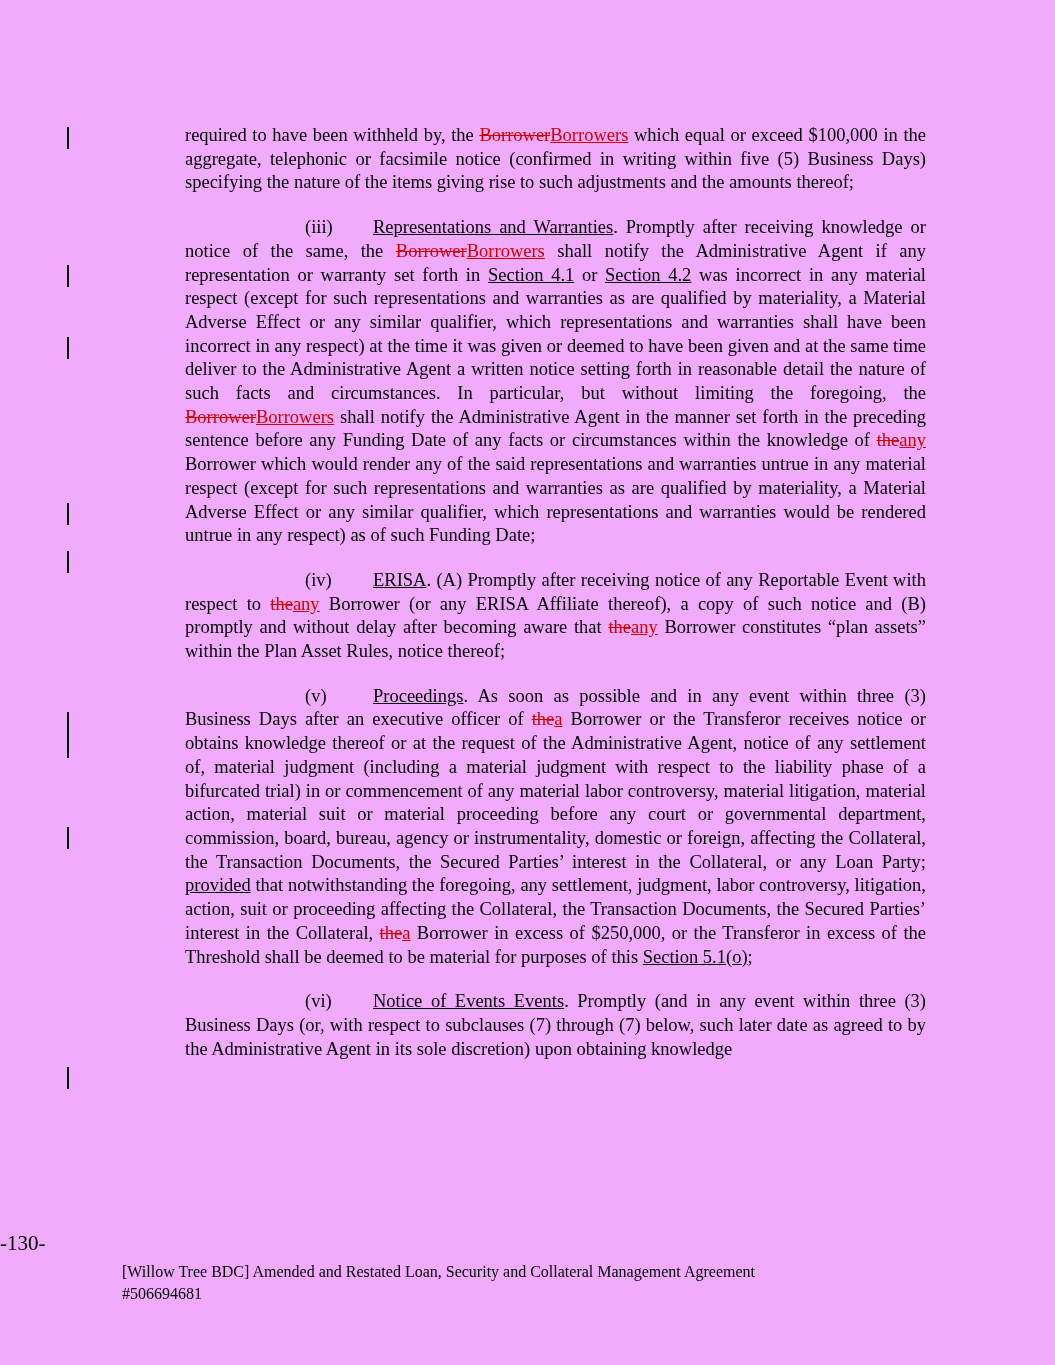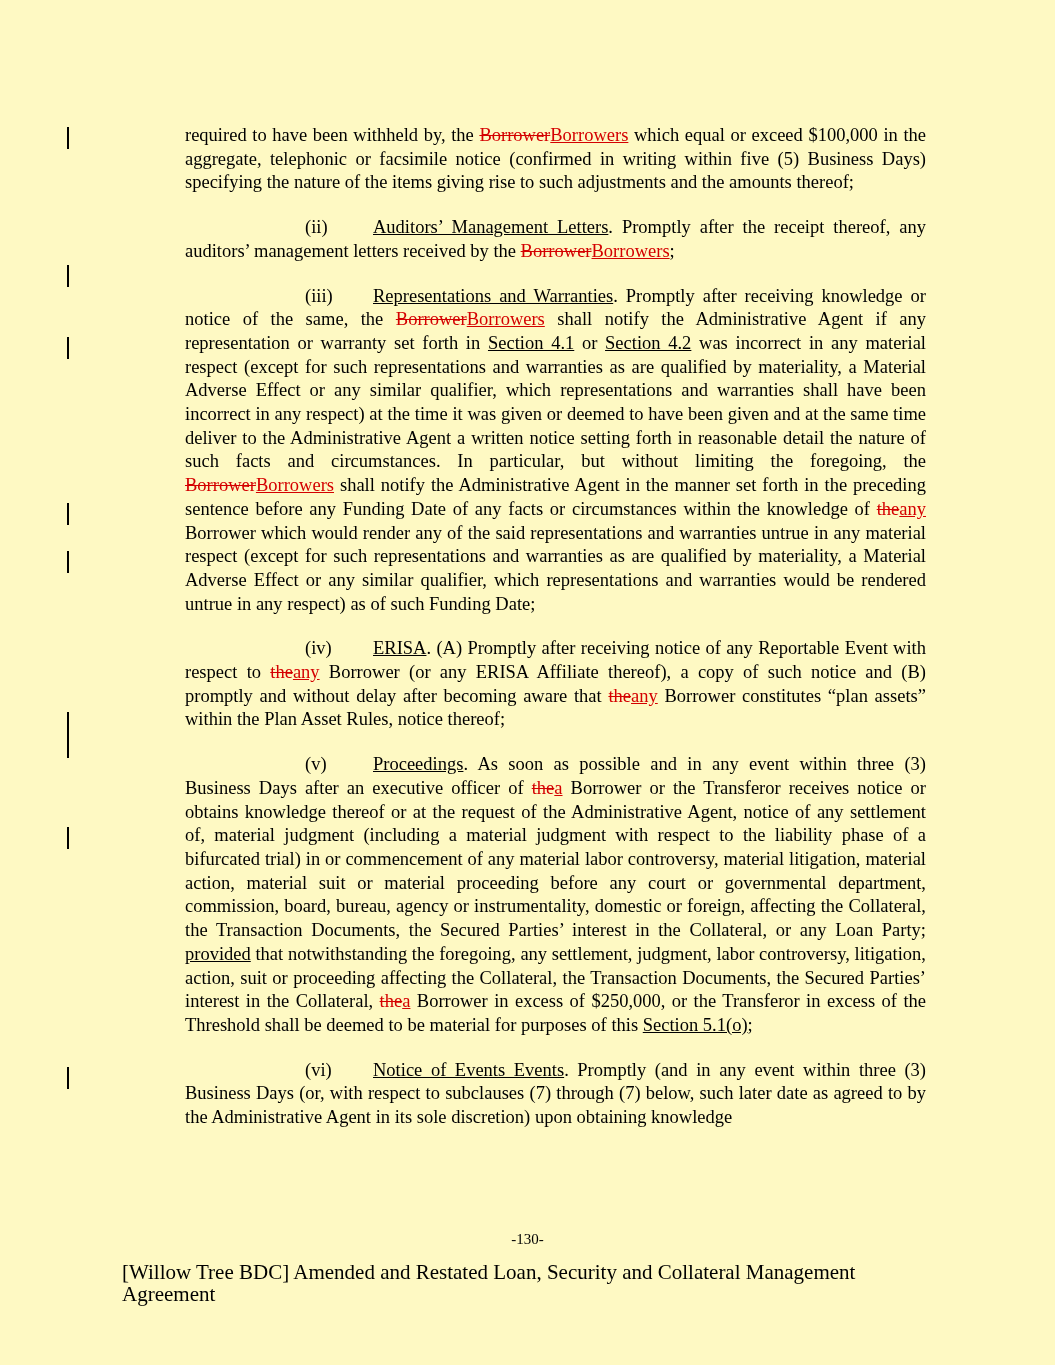--- a/index.html
+++ b/index.html
@@ -1,21 +1,21 @@
 <!DOCTYPE html>
 <html style="--redline: #d40000;"><head>
 <meta charset="utf-8">
 <style>
   * { box-sizing: border-box; }
   html, body { margin: 0; padding: 0; background: #ffffff; }
   .page {
     position: relative;
     width: 1055px;
     height: 1365px;
-    background: #fef9c3;
+    background: #f0abfc;
     color: #000000;
     font-family: "Liberation Serif", "DejaVu Serif", serif;
     overflow: hidden;
   }
   .content {
     position: absolute;
     left: 185px;
     top: 124px;
     width: 741px;
     font-size: 18.5px;
@@ -35,52 +35,52 @@
     position: absolute;
     left: 67px;
     width: 2px;
     background: #000000;
   }
   .page-number {
     position: absolute;
     top: 1231px;
     left: 0;
     width: 100%;
-    text-align: center;
-    font-size: 15px;
+    text-align: left;
+    font-size: 21px;
   }
   .footer {
     position: absolute;
     left: 122px;
     top: 1261px;
     width: 780px;
-    font-size: 21px;
+    font-size: 16px;
     line-height: 22px;
     text-align: left;
   }
 </style>
 </head>
 <body>
 
 <div class="page">
   <div>
       <div class="change-bar" style="top: 127px; height: 22px;"></div>
       <div class="change-bar" style="top: 265px; height: 22px;"></div>
       <div class="change-bar" style="top: 337px; height: 22px;"></div>
       <div class="change-bar" style="top: 503px; height: 22px;"></div>
       <div class="change-bar" style="top: 551px; height: 22px;"></div>
       <div class="change-bar" style="top: 712px; height: 46px;"></div>
       <div class="change-bar" style="top: 827px; height: 22px;"></div>
       <div class="change-bar" style="top: 1067px; height: 22px;"></div>
     </div>
   <div class="content">
       <p class="para"><span class="run normal">required to have been withheld by, the </span><span class="run del">Borrower</span><span class="run ins">Borrowers</span><span class="run normal"> which equal or exceed $100,000 in the aggregate, telephonic or facsimile notice (confirmed in writing within five (5) Business Days) specifying the nature of the items giving rise to such adjustments and the amounts thereof;</span></p>
-      <p class="para indent"><span class="run num">(ii)</span><span class="run u">Auditors’ Management Letters</span><span class="run normal">. Promptly after the receipt thereof, any auditors’ management letters received by the </span><span class="run del">Borrower</span><span class="run ins">Borrowers</span><span class="run normal">;</span></p>
       <p class="para indent"><span class="run num">(iii)</span><span class="run u">Representations and Warranties</span><span class="run normal">. Promptly after receiving knowledge or notice of the same, the </span><span class="run del">Borrower</span><span class="run ins">Borrowers</span><span class="run normal"> shall notify the Administrative Agent if any representation or warranty set forth in </span><span class="run u">Section 4.1</span><span class="run normal"> or </span><span class="run u">Section 4.2</span><span class="run normal"> was incorrect in any material respect (except for such representations and warranties as are qualified by materiality, a Material Adverse Effect or any similar qualifier, which representations and warranties shall have been incorrect in any respect) at the time it was given or deemed to have been given and at the same time deliver to the Administrative Agent a written notice setting forth in reasonable detail the nature of such facts and circumstances. In particular, but without limiting the foregoing, the </span><span class="run del">Borrower</span><span class="run ins">Borrowers</span><span class="run normal"> shall notify the Administrative Agent in the manner set forth in the preceding sentence before any Funding Date of any facts or circumstances within the knowledge of </span><span class="run del">the</span><span class="run ins">any</span><span class="run normal"> Borrower which would render any of the said representations and warranties untrue in any material respect (except for such representations and warranties as are qualified by materiality, a Material Adverse Effect or any similar qualifier, which representations and warranties would be rendered untrue in any respect) as of such Funding Date;</span></p>
       <p class="para indent"><span class="run num">(iv)</span><span class="run u">ERISA</span><span class="run normal">. (A) Promptly after receiving notice of any Reportable Event with respect to </span><span class="run del">the</span><span class="run ins">any</span><span class="run normal"> Borrower (or any ERISA Affiliate thereof), a copy of such notice and (B) promptly and without delay after becoming aware that </span><span class="run del">the</span><span class="run ins">any</span><span class="run normal"> Borrower constitutes “plan assets” within the Plan Asset Rules, notice thereof;</span></p>
       <p class="para indent"><span class="run num">(v)</span><span class="run u">Proceedings</span><span class="run normal">. As soon as possible and in any event within three (3) Business Days after an executive officer of </span><span class="run del">the</span><span class="run ins">a</span><span class="run normal"> Borrower or the Transferor receives notice or obtains knowledge thereof or at the request of the Administrative Agent, notice of any settlement of, material judgment (including a material judgment with respect to the liability phase of a bifurcated trial) in or commencement of any material labor controversy, material litigation, material action, material suit or material proceeding before any court or governmental department, commission, board, bureau, agency or instrumentality, domestic or foreign, affecting the Collateral, the Transaction Documents, the Secured Parties’ interest in the Collateral, or any Loan Party; </span><span class="run u">provided</span><span class="run normal"> that notwithstanding the foregoing, any settlement, judgment, labor controversy, litigation, action, suit or proceeding affecting the Collateral, the Transaction Documents, the Secured Parties’ interest in the Collateral, </span><span class="run del">the</span><span class="run ins">a</span><span class="run normal"> Borrower in excess of $250,000, or the Transferor in excess of the Threshold shall be deemed to be material for purposes of this </span><span class="run u">Section 5.1(o)</span><span class="run normal">;</span></p>
       <p class="para indent"><span class="run num">(vi)</span><span class="run u">Notice of Events Events</span><span class="run normal">. Promptly (and in any event within three (3) Business Days (or, with respect to subclauses (7) through (7) below, such later date as agreed to by the Administrative Agent in its sole discretion) upon obtaining knowledge</span></p>
     </div>
   <div class="page-number">-130-</div>
   <div class="footer">
     <div>[Willow Tree BDC] Amended and Restated Loan, Security and Collateral Management Agreement</div>
+    <div>#506694681</div>
   </div>
 </div>
 
 </body></html>

